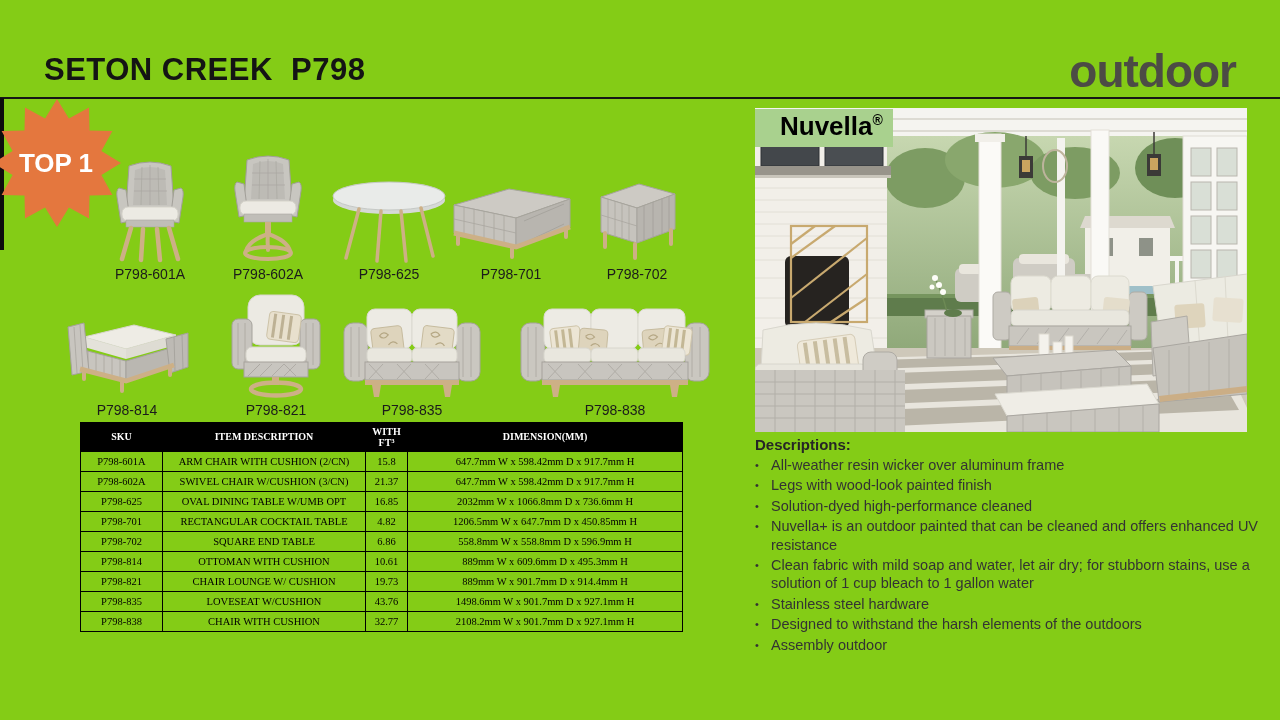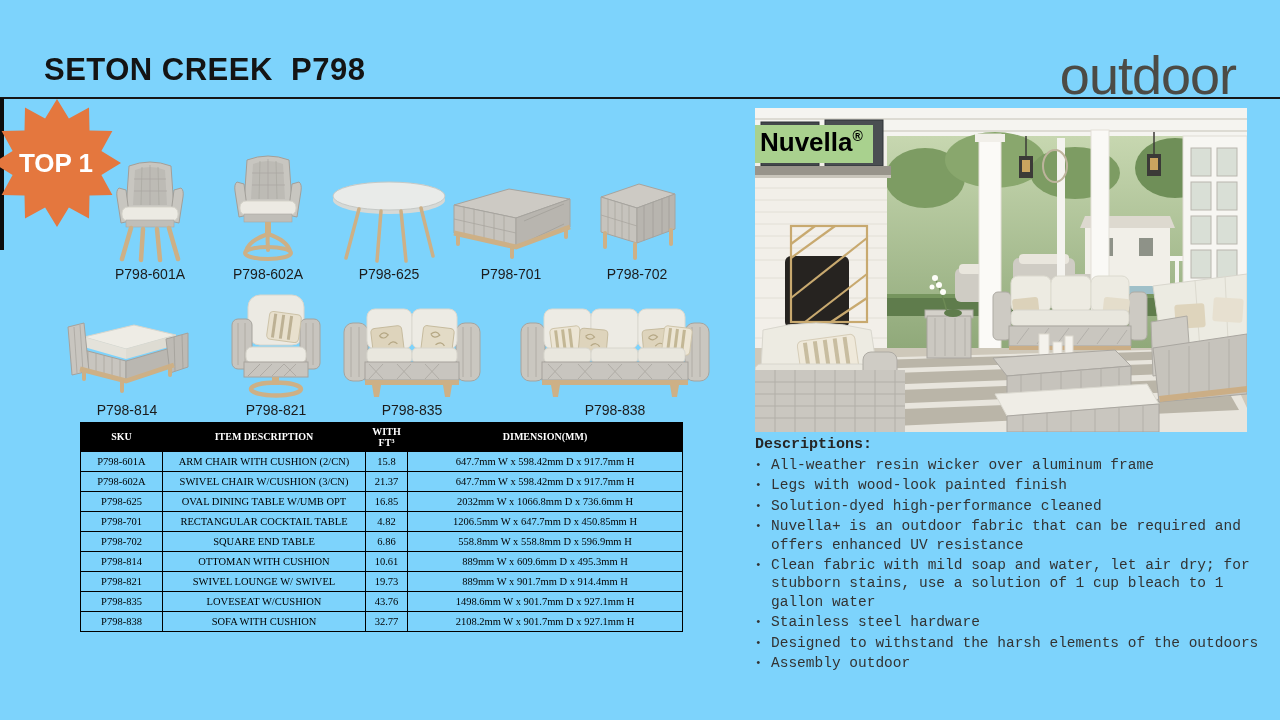--- a/index.html
+++ b/index.html
@@ -1,46 +1,46 @@
 <!DOCTYPE html>
 <html><head>
 <meta charset="utf-8">
 <style>
   html,body{margin:0;padding:0;background:#fff;}
-  .slide{position:relative;width:1280px;height:720px;background:#7dd3fc;overflow:hidden;
+  .slide{position:relative;width:1280px;height:720px;background:#84cc16;overflow:hidden;
          font-family:"Liberation Sans",sans-serif;color:#1a1a1a;}
 
   .title{position:absolute;left:44px;top:52px;font-size:31px;font-weight:bold;
          letter-spacing:.5px;color:#141414;white-space:pre;}
-  .logo{position:absolute;right:44px;top:44px;font-size:54px;font-weight:normal;
+  .logo{position:absolute;right:44px;top:44px;font-size:46px;font-weight:bold;
         color:#4c4b45;letter-spacing:-1px;}
   .rule{position:absolute;left:0;top:97px;width:1280px;height:2px;background:#161616;}
   .edgebar{position:absolute;left:0;top:98px;width:4px;height:152px;background:#0d0d0d;}
 
   .star{position:absolute;left:-8px;top:99px;width:130px;height:130px;}
   .star text{font-family:"Liberation Sans",sans-serif;font-weight:bold;font-size:26px;fill:#fff;}
 
   .product{position:absolute;display:flex;flex-direction:column;align-items:center;
            justify-content:flex-end;}
   .product .art{display:flex;align-items:flex-end;justify-content:center;flex:1;}
   .plabel{font-size:14px;color:#1b1b1b;margin-top:3px;white-space:nowrap;}
 
   table.spec{position:absolute;left:80px;top:422px;border-collapse:collapse;
              font-family:Liberation Serif, serif;}
   table.spec th{background:#000;color:#fff;font-size:10px;font-weight:bold;
                 border:1px solid #000;padding:1px 2px;height:26px;line-height:1.15;}
   table.spec td{border:1px solid #000;font-size:10.5px;text-align:center;
                 padding:1px 2px;height:17px;color:#000;white-space:nowrap;}
 
   .photo{position:absolute;left:755px;top:108px;width:492px;height:324px;overflow:hidden;}
-  .nuvella{position:absolute;left:755px;top:125px;background:#A9D18E;color:#000;
-           font-weight:bold;font-size:26px;line-height:1.15;padding:3px 10px 5px 5px;}
+  .nuvella{position:absolute;left:755px;top:109px;background:#A9D18E;color:#000;
+           font-weight:bold;font-size:26px;line-height:1.15;padding:3px 10px 5px 25px;}
   .nuvella sup{font-size:14px;}
 
-  .desc{position:absolute;left:755px;top:436px;width:514px;font-family:Liberation Mono, monospace;}
+  .desc{position:absolute;left:755px;top:436px;width:514px;}
   .desc-heading{font-size:15px;font-weight:bold;color:#262626;margin:0 0 3px 0;}
   .bullet{display:flex;font-size:14.5px;color:#333;line-height:1.27;margin-bottom:2px;}
   .bullet .dot{flex:0 0 16px;font-size:11px;padding-top:3px;color:#333;}
   .bullet .btext{flex:1;}
 </style>
 </head>
 <body>
 
 <div class="slide">
 
@@ -405,33 +405,33 @@
         <td>558.8mm W x 558.8mm D x 596.9mm H</td>
       </tr>
       <tr>
         <td>P798-814</td>
         <td>OTTOMAN WITH CUSHION</td>
         <td>10.61</td>
         <td>889mm W x 609.6mm D x 495.3mm H</td>
       </tr>
       <tr>
         <td>P798-821</td>
-        <td>SWIVEL LOUNGE W/ SWIVEL</td>
+        <td>CHAIR LOUNGE W/ CUSHION</td>
         <td>19.73</td>
         <td>889mm W x 901.7mm D x 914.4mm H</td>
       </tr>
       <tr>
         <td>P798-835</td>
         <td>LOVESEAT W/CUSHION</td>
         <td>43.76</td>
         <td>1498.6mm W x 901.7mm D x 927.1mm H</td>
       </tr>
       <tr>
         <td>P798-838</td>
-        <td>SOFA WITH CUSHION</td>
+        <td>CHAIR WITH CUSHION</td>
         <td>32.77</td>
         <td>2108.2mm W x 901.7mm D x 927.1mm H</td>
       </tr>
     </tbody>
   </table>
 
   <svg class="photo" viewBox="0 0 492 324">
     <defs>
       <linearGradient id="gr1" x1="0" y1="0" x2="0" y2="1">
         <stop offset="0" stop-color="#c7d7b0"></stop>
@@ -684,21 +684,21 @@
     <div class="bullet">
         <span class="dot">•</span>
         <span class="btext">Legs with wood-look painted finish</span>
       </div>
     <div class="bullet">
         <span class="dot">•</span>
         <span class="btext">Solution-dyed high-performance cleaned</span>
       </div>
     <div class="bullet">
         <span class="dot">•</span>
-        <span class="btext">Nuvella+ is an outdoor fabric that can be required and offers enhanced UV resistance</span>
+        <span class="btext">Nuvella+ is an outdoor painted that can be cleaned and offers enhanced UV resistance</span>
       </div>
     <div class="bullet">
         <span class="dot">•</span>
         <span class="btext">Clean fabric with mild soap and water, let air dry; for stubborn stains, use a solution of 1 cup bleach to 1 gallon water</span>
       </div>
     <div class="bullet">
         <span class="dot">•</span>
         <span class="btext">Stainless steel hardware</span>
       </div>
     <div class="bullet">

